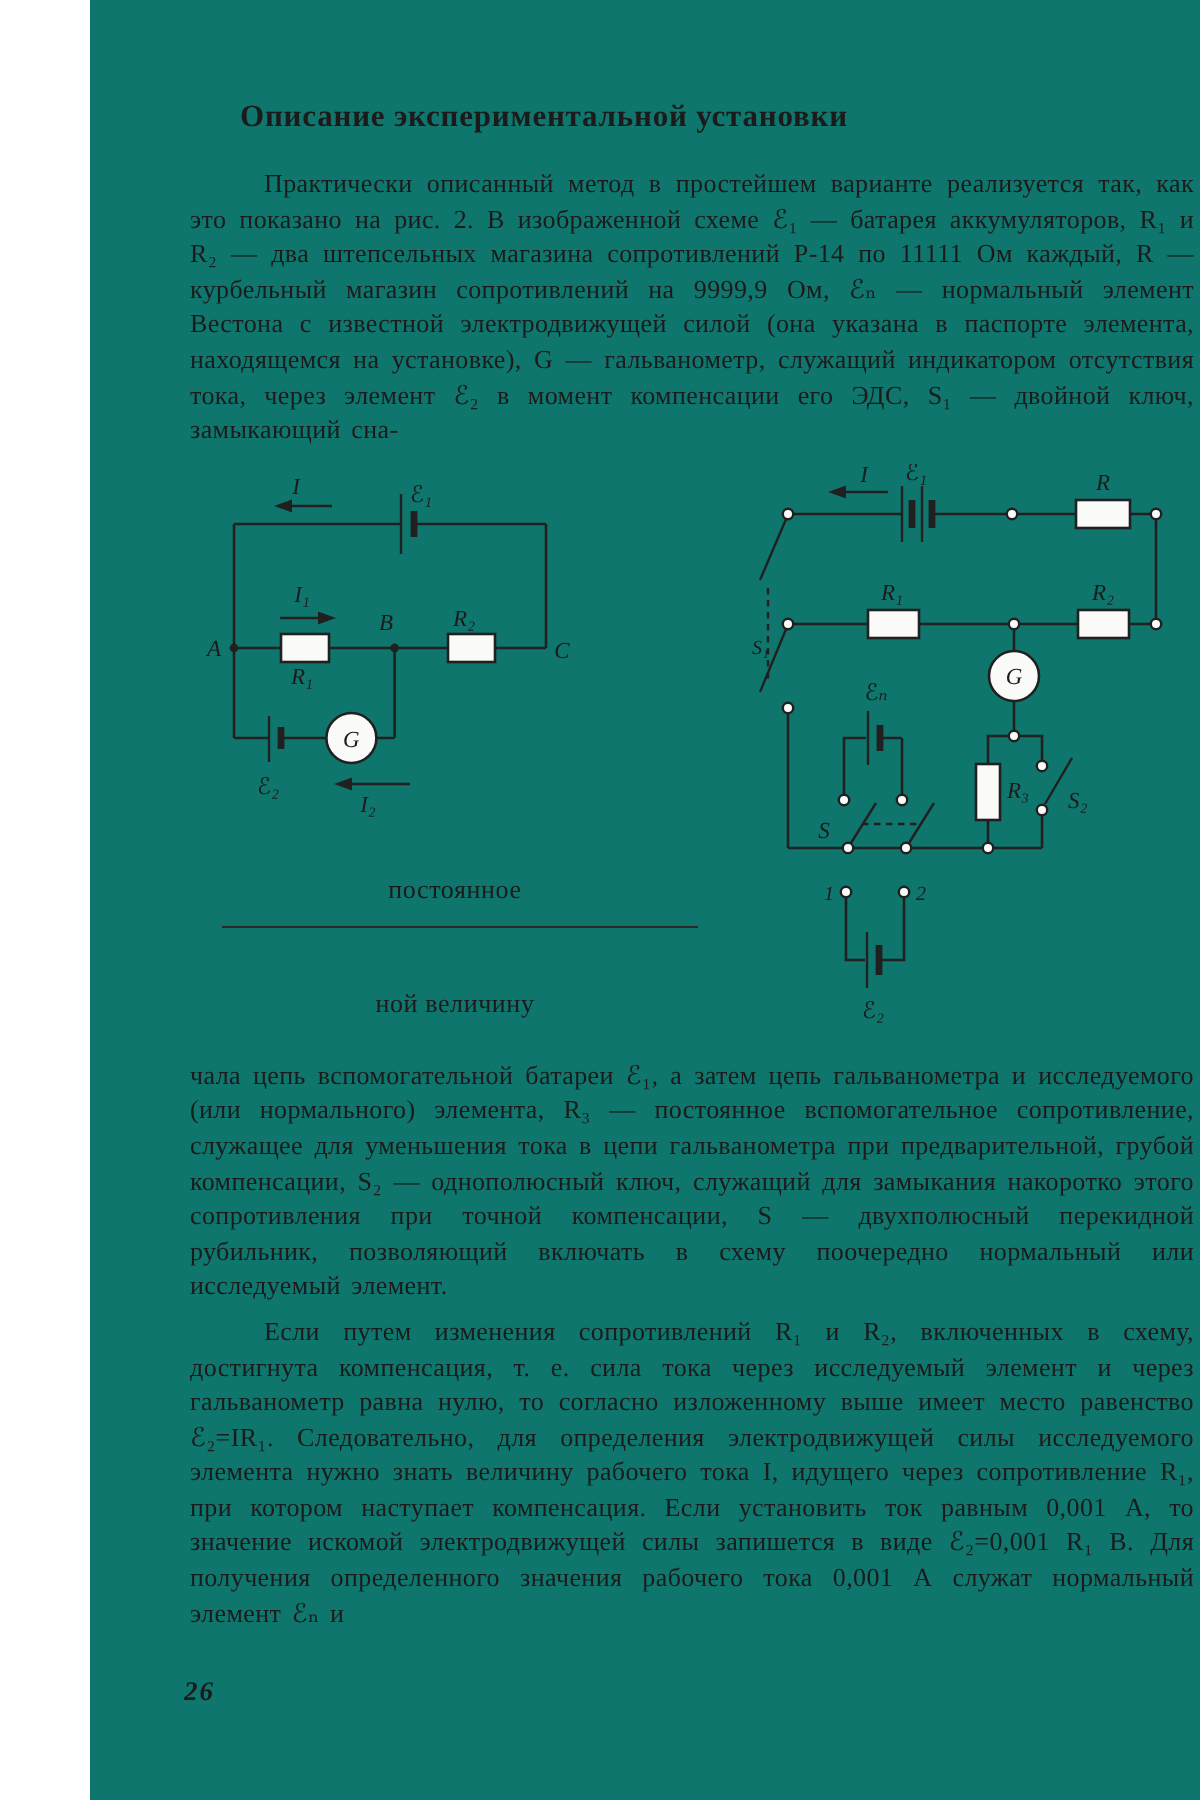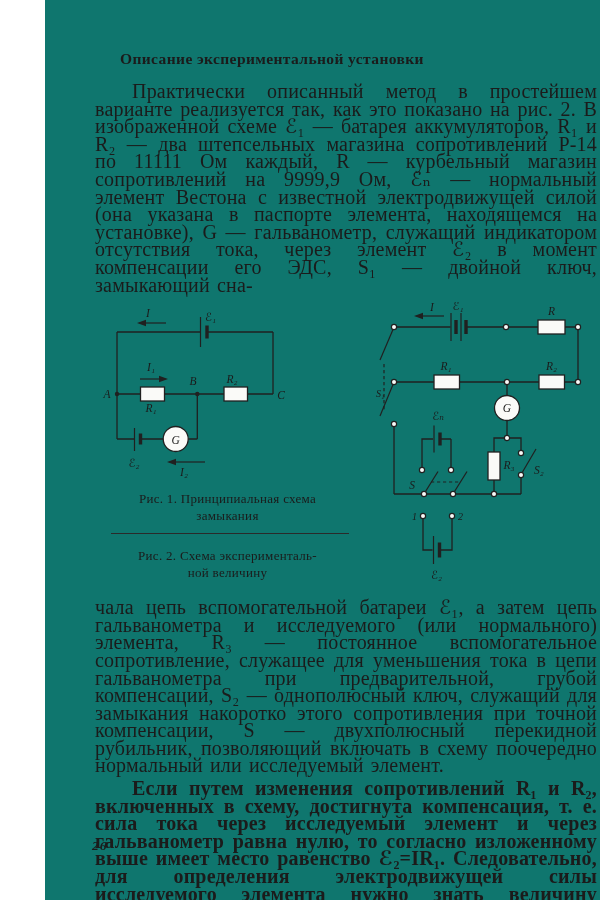--- a/index.html
+++ b/index.html
@@ -5,26 +5,26 @@
   html,body { margin:0; padding:0; }
   .page {
     position:relative; width:600px; height:900px;
     background:#0f766e; color:#1b1b1b; overflow:hidden;
     font-family:"Liberation Serif","DejaVu Serif","DejaVu Sans",serif;
     margin-left:45px;
   }
   .content { position:absolute; left:50px; top:50px; width:502px; }
   .heading { font-size:15.5px; font-weight:bold; margin:0 0 0 25px; letter-spacing:0.4px; }
   .para {
-    margin:0; font-size:20px; line-height:17.6px; text-align:justify;
+    margin:0; font-size:13px; line-height:17.6px; text-align:justify;
     word-spacing:1.8px; letter-spacing:0.2px;
   }
   .indent { text-indent:37px; }
   .p1 { margin-top:15px; }
-  .p3 { margin-top:5px;font-weight:bold; }
+  .p3 { margin-top:5px; }
   .figures { position:relative; height:297px; margin-top:8px; }
   .fig1-svg { position:absolute; left:6px; top:2px; }
   .fig2-svg { position:absolute; left:281px; top:0; }
   .caption { position:absolute; font-size:13px; line-height:16.5px; text-align:center; letter-spacing:0.3px; }
   .cap1 { left:10px; top:189px; width:245px; }
   .cap2 { left:10px; top:246px; width:245px; }
   .divider { position:absolute; left:16px; top:231px; width:238px; border-top:1.2px solid #2a2a2a; }
   .pagenum { position:absolute; left:47px; top:838px; font-size:13.5px; font-weight:bold; letter-spacing:1px;font-style:italic; }
   .figlabel { font:italic 11.5px "Liberation Serif","DejaVu Serif","DejaVu Sans",serif; fill:#1b1b1b; }
   .figlabel-sm { font:italic 10px "Liberation Serif","DejaVu Serif","DejaVu Sans",serif; fill:#1b1b1b; }
@@ -87,28 +87,28 @@
         <text class="figlabel" x="92" y="81" text-anchor="middle">B</text>
         <text class="figlabel" x="180" y="95" text-anchor="middle">C</text>
         <text class="figlabel" x="50" y="108" text-anchor="middle">R₁</text>
         <text class="figlabel" x="131" y="79" text-anchor="middle">R₂</text>
         <text class="figlabel" x="33" y="163" text-anchor="middle">ℰ₂</text>
         <text class="figlabel" x="74.7" y="139.5" text-anchor="middle">G</text>
         <text class="figlabel" x="83" y="172" text-anchor="middle">I₂</text>
       </svg>
 
       <div class="caption cap1">
-        <span>Рис. 1. Принципиальная схема</span><br>
-        <span>замыкания</span>
+        <br>
+        <span>постоянное</span>
       </div>
 
       <div class="divider"></div>
 
       <div class="caption cap2">
-        <span>Рис. 2. Схема эксперименталь-</span><br>
+        <br>
         <span>ной величину</span>
       </div>
 
       <svg class="fig2-svg" width="212" height="284" viewBox="0 0 212 284">
         <g>
           <path class="wire" d="M20.6 25 H74.5 M91 25 H127.4 M132.6 25 H162 M189 25 H199.4"></path>
           <path class="wire" d="M202 27.6 V77.4"></path>
           <path class="wire" d="M20.6 80 H199.4"></path>
           <path class="wire" d="M131 82.6 V93.5 M131 118.5 V133.4"></path>
           <path class="wire" d="M128.4 136 H118 V150 M118 178 V189.4"></path>

